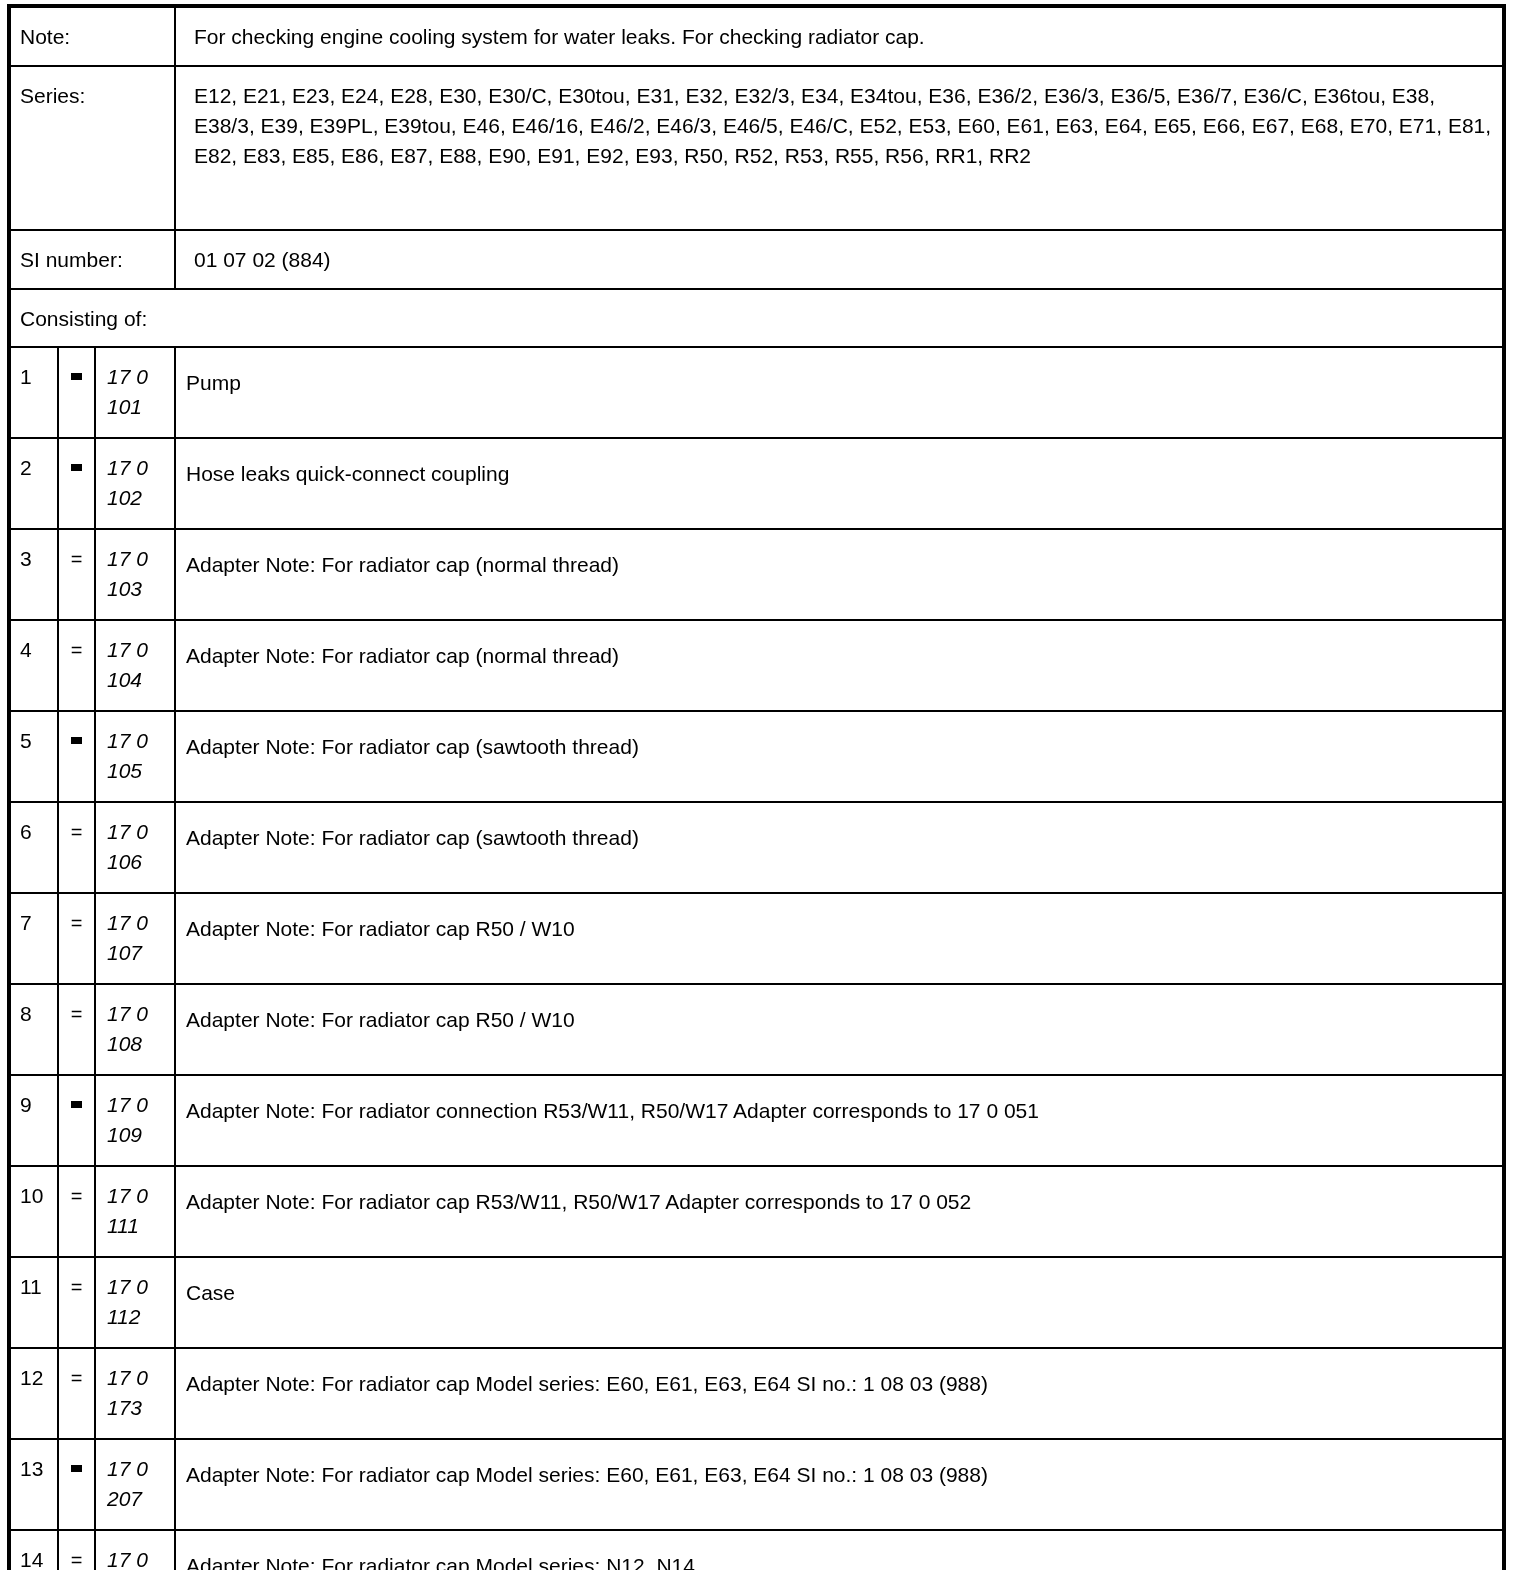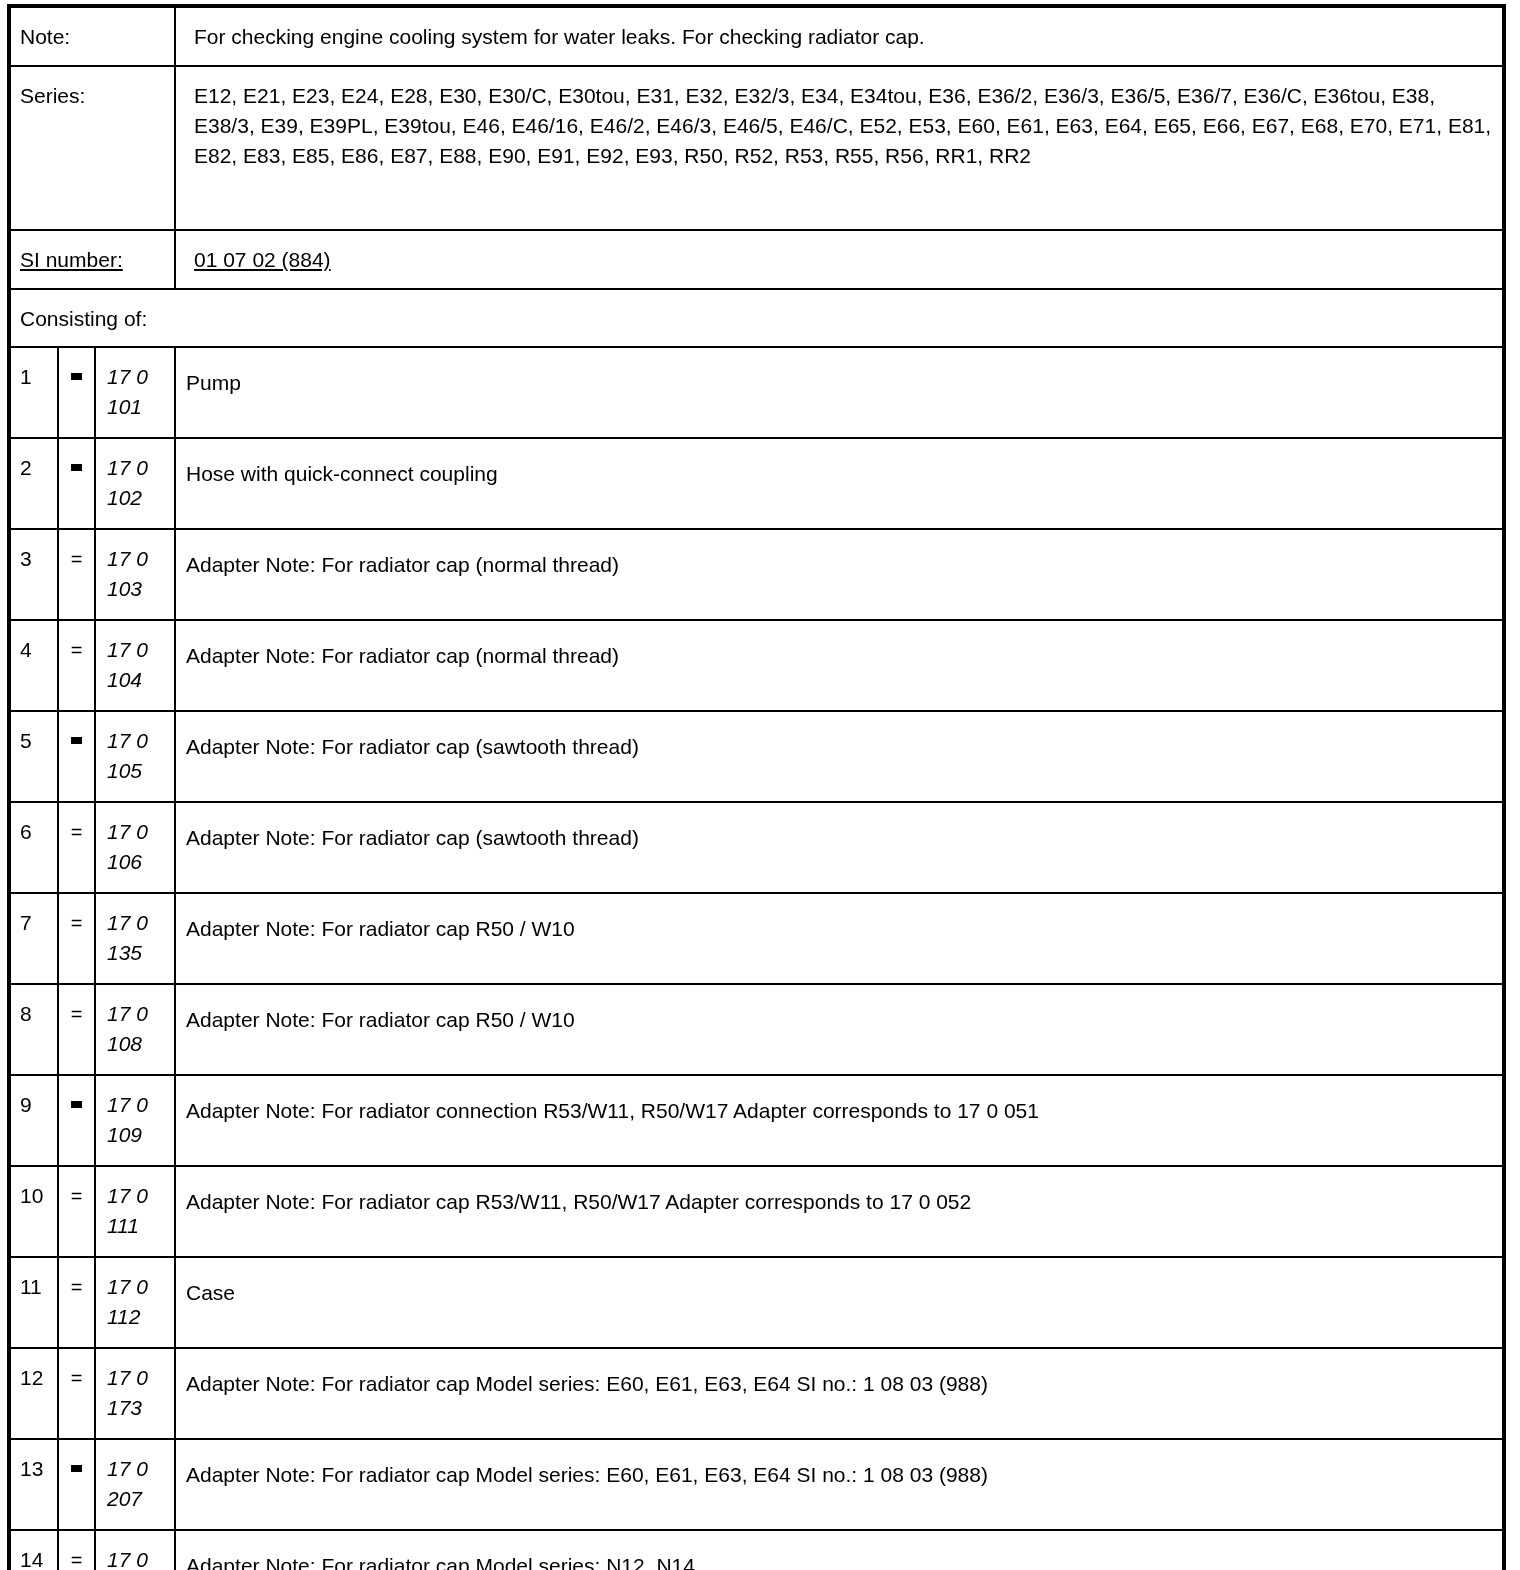--- a/index.html
+++ b/index.html
@@ -17,21 +17,21 @@
   .lbl { padding: 14px 8px 4px 9px; margin-left: 20px; }
   .val { padding: 14px 10px 0 18px; }
   .idx { padding: 14px 0 0 9px; }
   .mark { text-align: center; padding: 14px 0 0 0; }
   .mark .sq { display: inline-block; width: 11px; height: 7px; background: #000; vertical-align: middle; margin-top: -4px; }
   .mark .eq { display: inline-block; font-size: 20px; }
   .pn { padding: 14px 0 0 11px; }
   .desc { padding: 20px 10px 0 10px; }
   .r-note td { height: 39px; }
   .r-series td { height: 144px; }
-  .r-si td { height: 39px; text-decoration: underline; }
+  .r-si td { height: 39px; }
   .r-order td { height: 68px; }
   .r-cons td { height: 38px; }
   .r-item td { height: 69px; }
   .pn span { display: block; font-style: italic; }
 </style>
 </head>
 <body>
 
 <div class="sheet">
   <table>
@@ -66,21 +66,21 @@
     </td>
     <td class="desc">Pump</td>
   </tr>
         <tr class="r-item">
     <td class="idx">2</td>
     <td class="mark"><span class="sq"></span></td>
     <td class="pn">
       <span>17 0</span>
       <span>102</span>
     </td>
-    <td class="desc">Hose with quick-connect coupling</td>
+    <td class="desc">Hose leaks quick-connect coupling</td>
   </tr>
         <tr class="r-item">
     <td class="idx">3</td>
     <td class="mark"><span class="eq">=</span></td>
     <td class="pn">
       <span>17 0</span>
       <span>103</span>
     </td>
     <td class="desc">Adapter Note: For radiator cap (normal thread)</td>
   </tr>
@@ -109,21 +109,21 @@
       <span>17 0</span>
       <span>106</span>
     </td>
     <td class="desc">Adapter Note: For radiator cap (sawtooth thread)</td>
   </tr>
         <tr class="r-item">
     <td class="idx">7</td>
     <td class="mark"><span class="eq">=</span></td>
     <td class="pn">
       <span>17 0</span>
-      <span>135</span>
+      <span>107</span>
     </td>
     <td class="desc">Adapter Note: For radiator cap R50 / W10</td>
   </tr>
         <tr class="r-item">
     <td class="idx">8</td>
     <td class="mark"><span class="eq">=</span></td>
     <td class="pn">
       <span>17 0</span>
       <span>108</span>
     </td>

